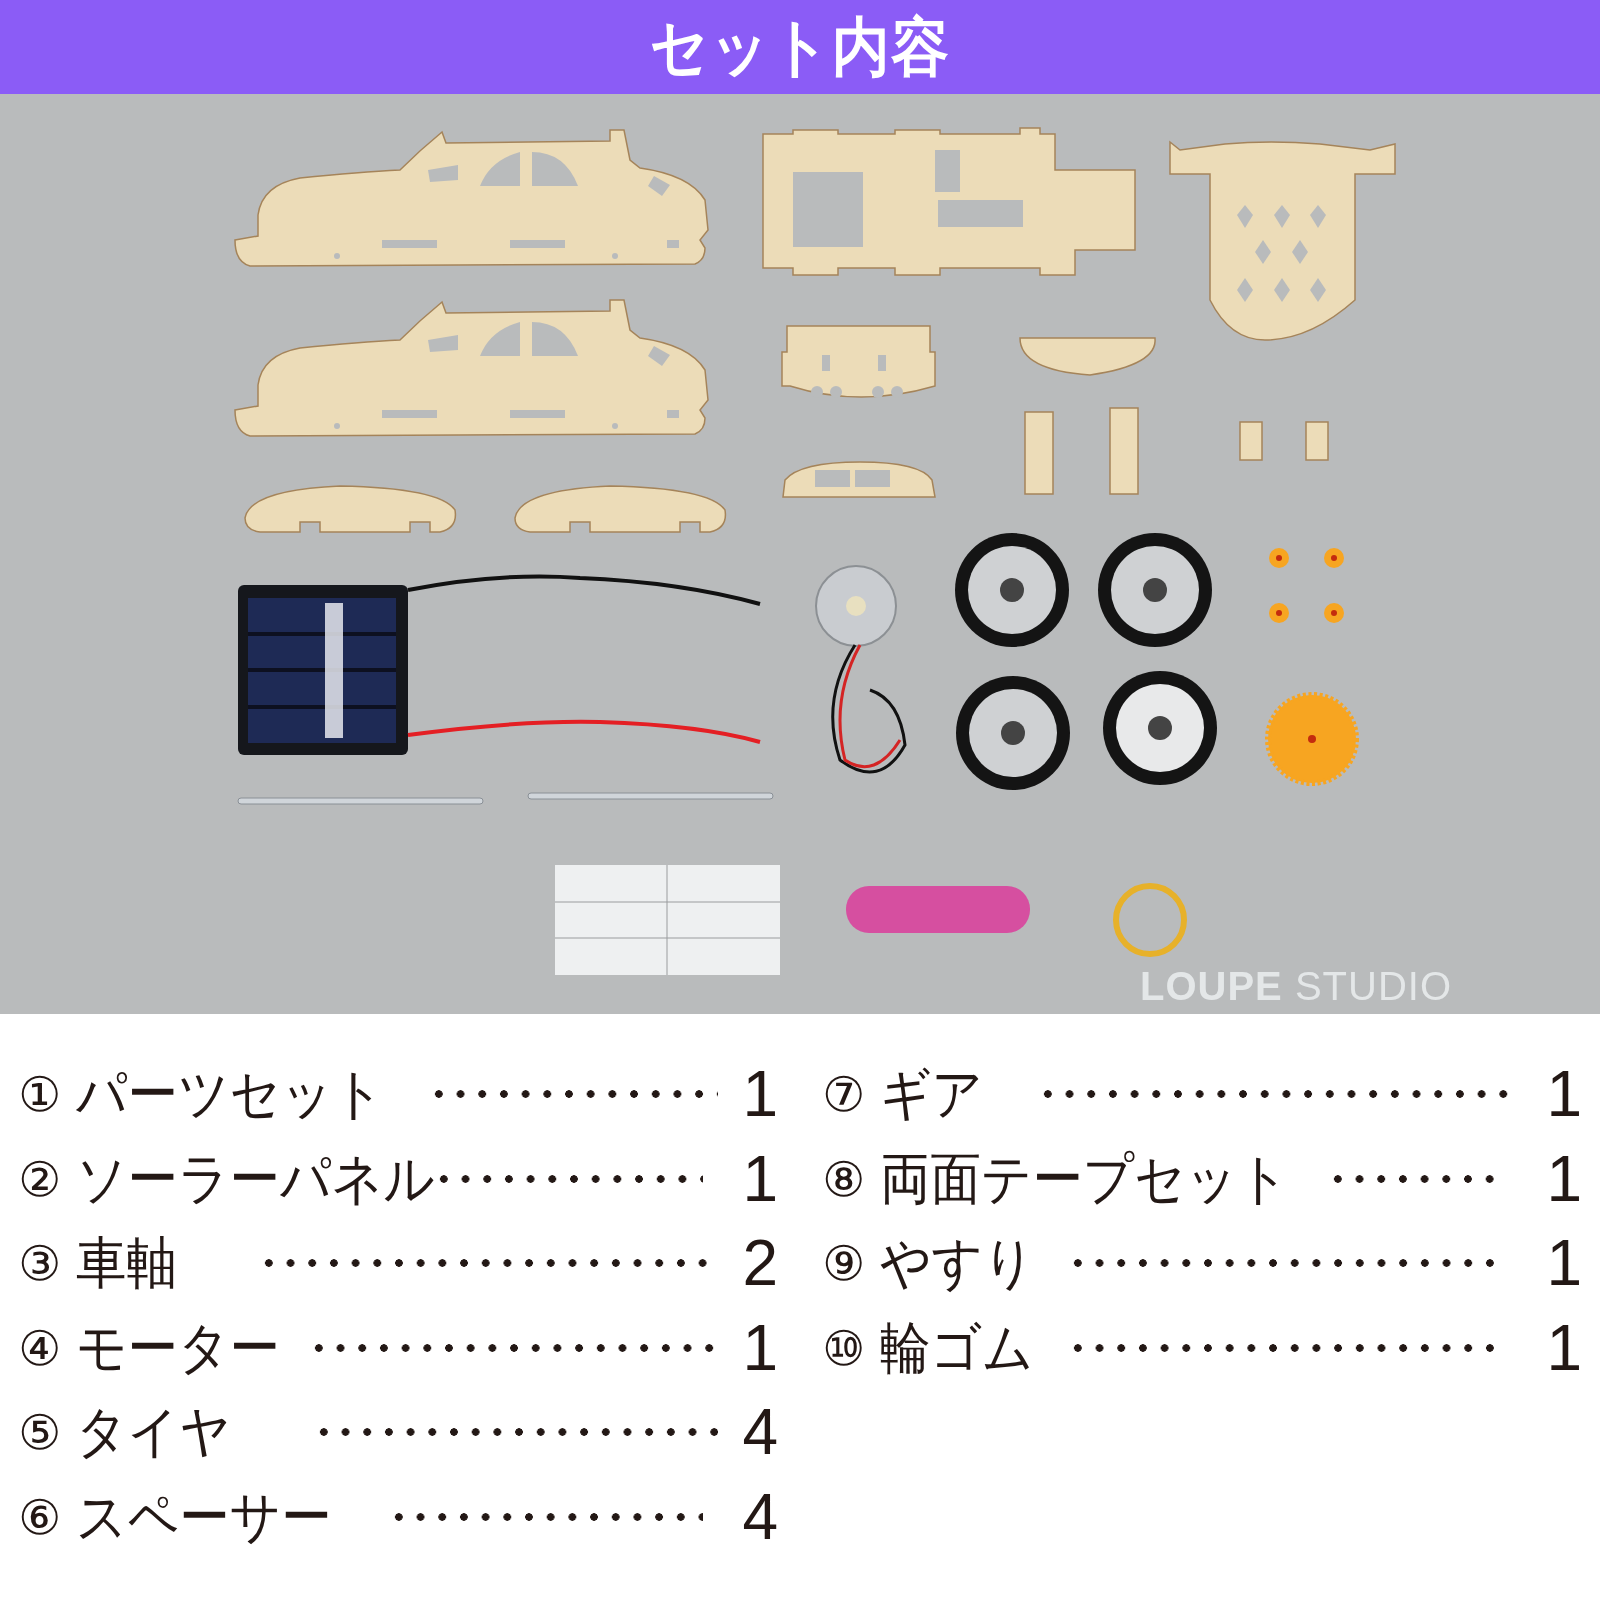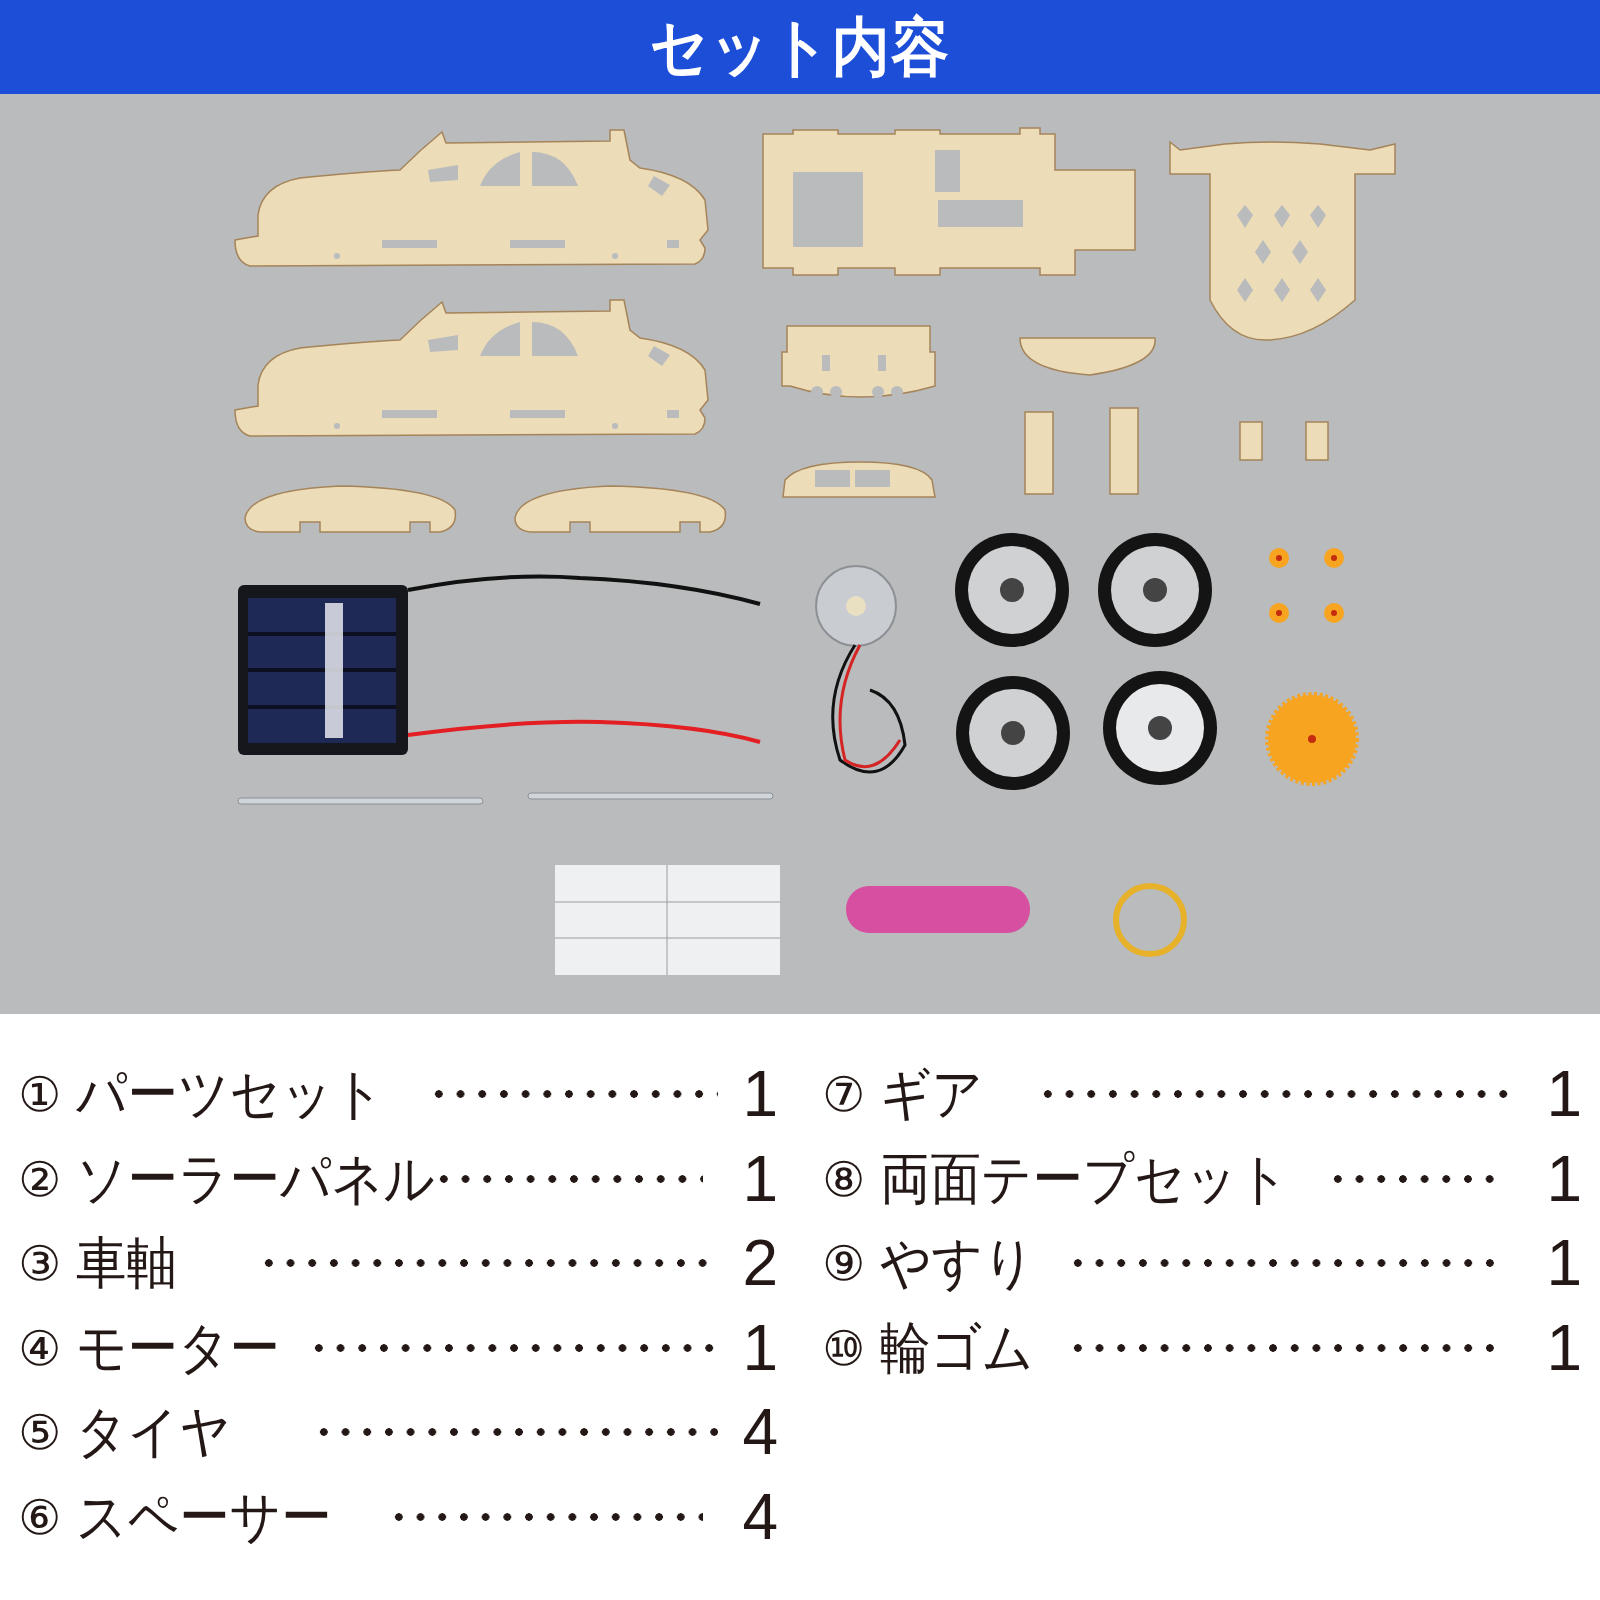--- a/index.html
+++ b/index.html
@@ -1,17 +1,17 @@
 <!DOCTYPE html>
 <html><head>
 <meta charset="utf-8">
 <style>
   html,body{margin:0;padding:0;}
   body{width:1600px;height:1600px;background:#ffffff;position:relative;overflow:hidden;font-family:"DejaVu Sans",sans-serif;}
-  .header{position:absolute;left:0;top:0;width:1600px;height:94px;background:#1d4ed8;display:flex;align-items:center;justify-content:center;}
+  .header{position:absolute;left:0;top:0;width:1600px;height:94px;background:#8b5cf6;display:flex;align-items:center;justify-content:center;}
   .header-title{color:#fff;font-size:64px;font-weight:bold;letter-spacing:2px;font-family:"DejaVu Sans",sans-serif;transform:scaleX(0.9);}
   .photo{position:absolute;left:0;top:94px;width:1600px;height:920px;background:#b9bbbc;overflow:hidden;}
   .wood{fill:#ecdcb8;stroke:#a5845a;stroke-width:1.5;}
   .cut{fill:#b9bbbc;}
   .watermark{position:absolute;left:1140px;top:870px;color:rgba(235,238,240,0.85);font-size:40px;font-family:"Liberation Sans",sans-serif;letter-spacing:1px;}
   .watermark b{font-weight:bold;}
   .list{position:absolute;top:1052px;font-family:"DejaVu Sans",sans-serif;color:#231815;}
   .list.left{left:18px;width:760px;}
   .list.right{left:822px;width:760px;}
   .row{position:relative;height:84.5px;display:flex;align-items:center;}
@@ -154,20 +154,21 @@
       <rect x="555" y="865" width="225" height="110" fill="#eef0f1"></rect>
       <line x1="667" y1="865" x2="667" y2="975" stroke="#9a9c9e"></line>
       <line x1="555" y1="902" x2="780" y2="902" stroke="#9a9c9e"></line>
       <line x1="555" y1="938" x2="780" y2="938" stroke="#9a9c9e"></line>
     </g>
 
     <rect x="846" y="886" width="184" height="47" rx="23" fill="#d64fa0"></rect>
 
     <circle cx="1150" cy="920" r="34" fill="none" stroke="#e7b12a" stroke-width="6"></circle>
   </svg>
+  <div class="watermark"><b>LOUPE</b> <span>STUDIO</span></div>
 </div>
 
 <div class="list left">
   <div class="row">
       <span class="num">①</span>
       <span class="label">パーツセット</span>
       <span class="dots" style="left:410px;width:290px;"></span>
       <span class="qty">1</span>
     </div>
   <div class="row">

